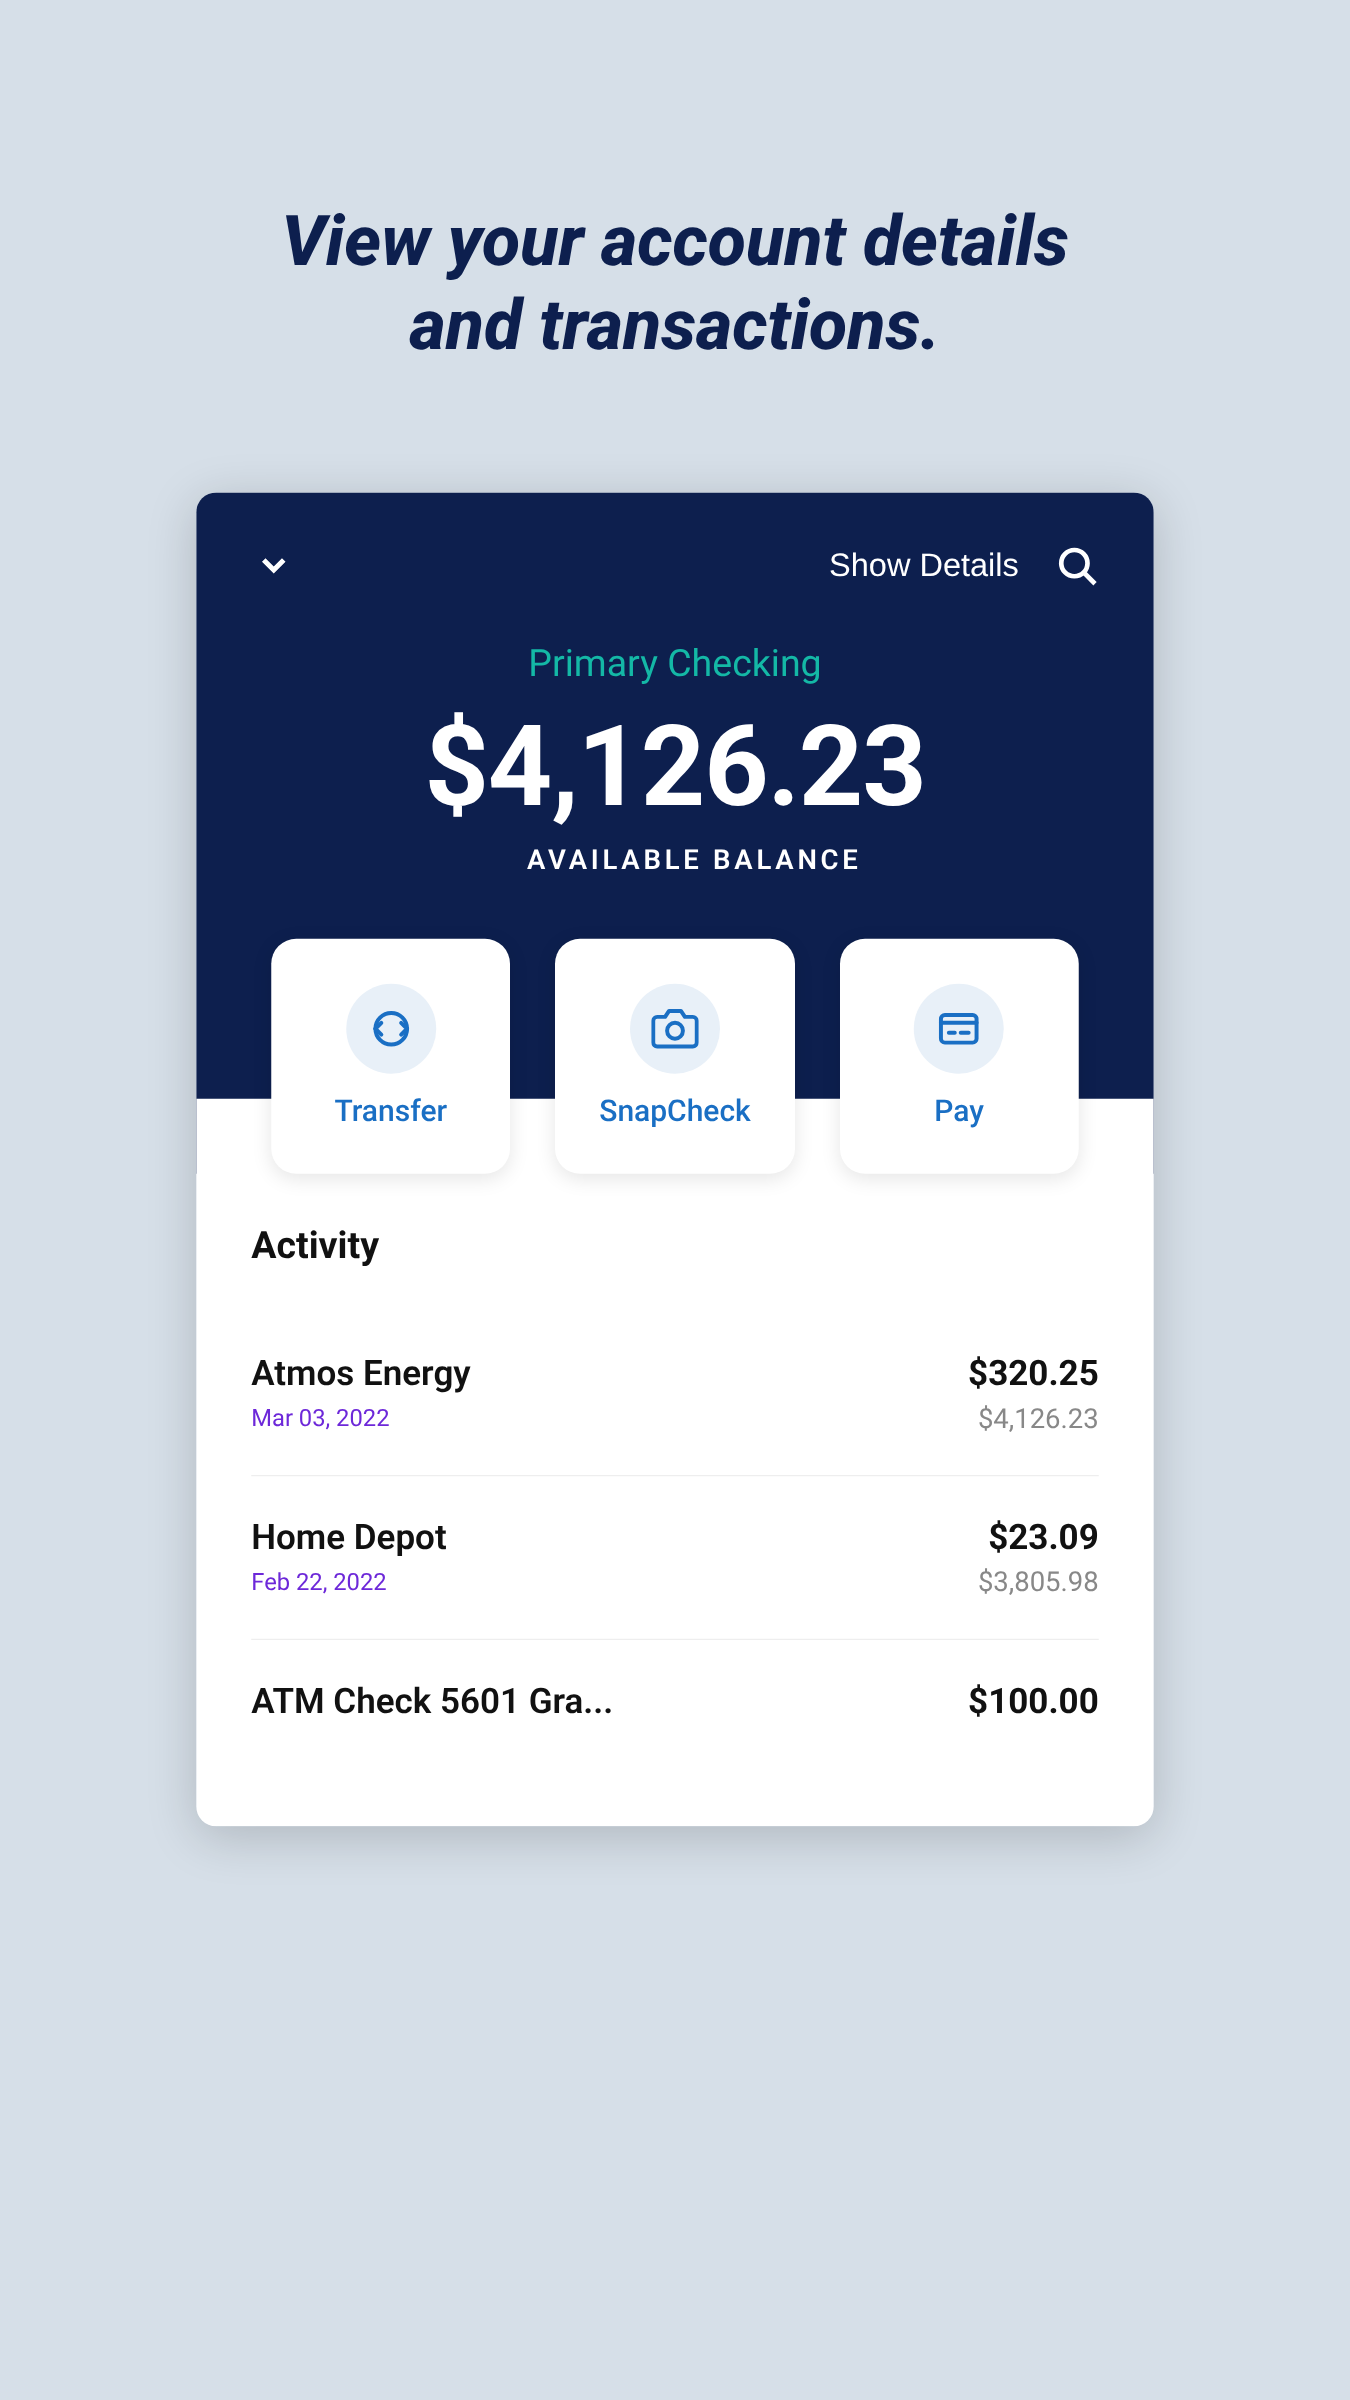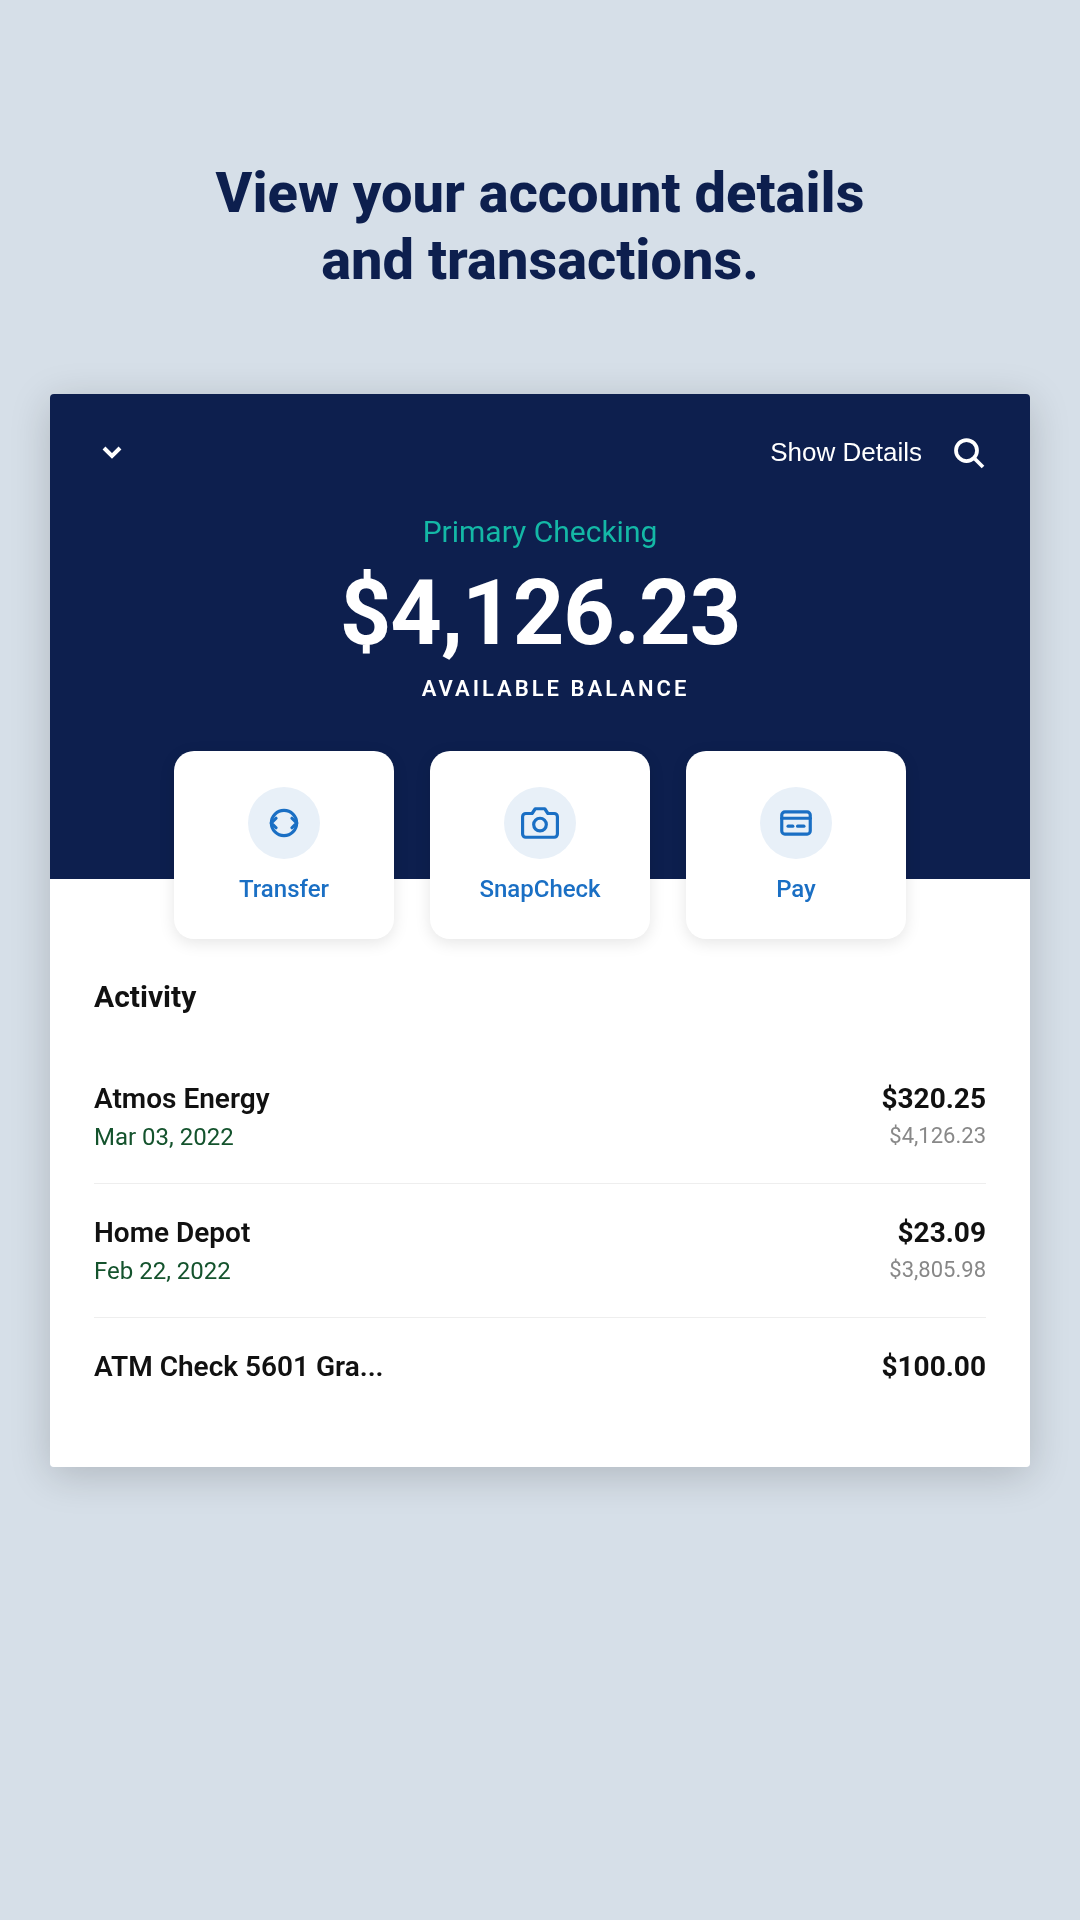--- a/index.html
+++ b/index.html
@@ -15,25 +15,26 @@
       align-items: center;
     }
 
     .page-title {
       text-align: center;
       padding: 160px 80px 100px;
       color: #0d1f4e;
       font-size: 56px;
       font-weight: 800;
       line-height: 1.2;
+      font-style: italic;
     }
 
     .card {
-      width: 980px;
-      border-radius: 4px;
+      width: 766px;
+      border-radius: 16px;
       overflow: hidden;
       box-shadow: 0 8px 40px rgba(0,0,0,0.18);
     }
 
     
     .card-header {
       background-color: #0d1f4e;
       padding: 0 0 0 0;
     }
 
@@ -206,22 +207,22 @@
       gap: 8px;
     }
 
     .tx-name {
       font-size: 28px;
       font-weight: 600;
       color: #111;
     }
 
     .tx-date {
-      font-size: 24px;
-      color: #14532d;
+      font-size: 19px;
+      color: #6d28d9;
     }
 
     .tx-right {
       display: flex;
       flex-direction: column;
       align-items: flex-end;
       gap: 8px;
     }
 
     .tx-amount {

